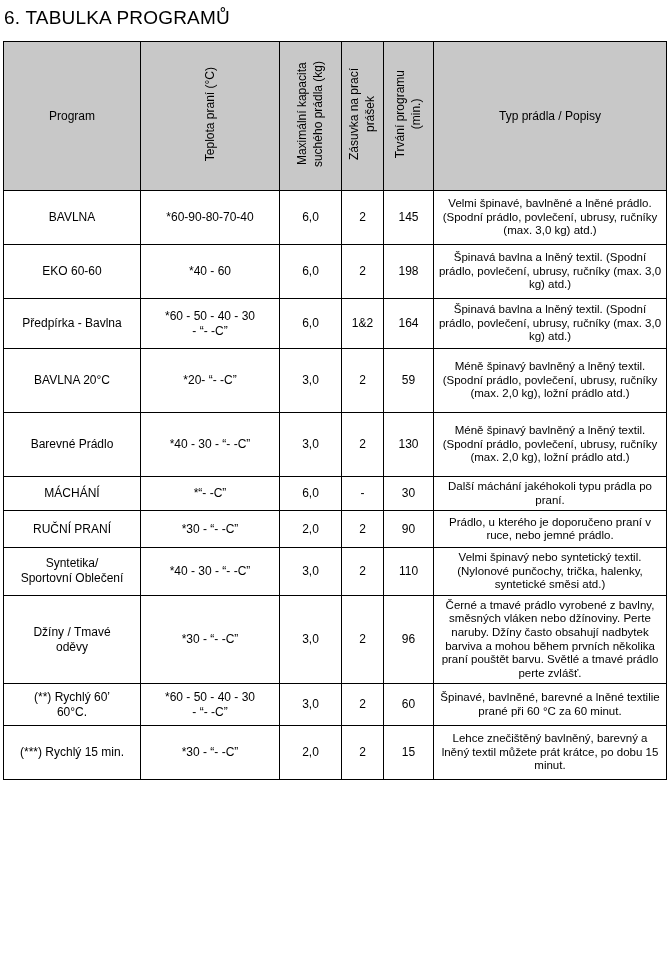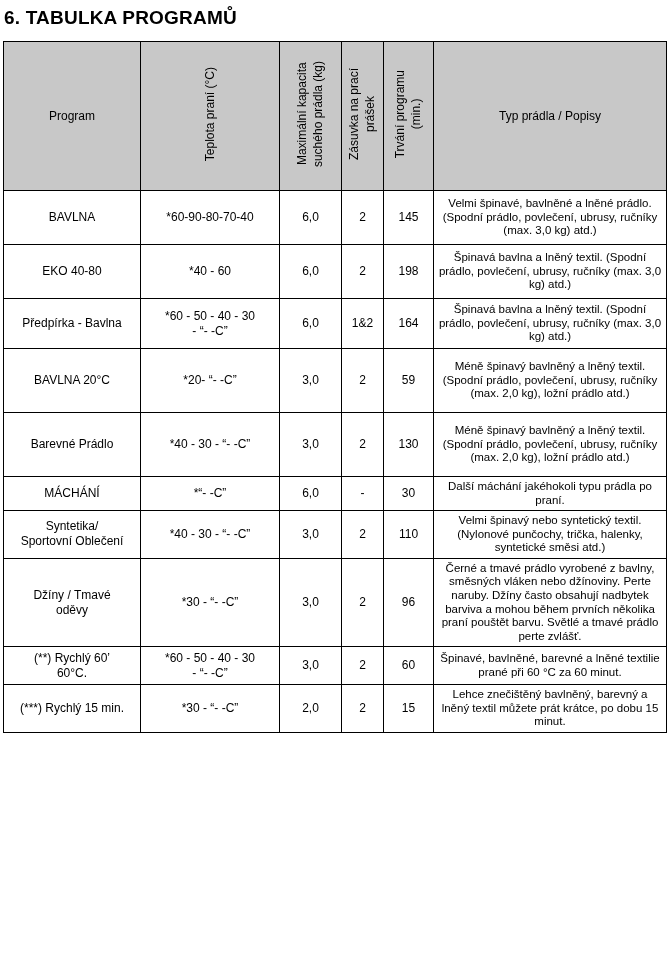--- a/index.html
+++ b/index.html
@@ -9,21 +9,21 @@
     color: #000000;
     font-family: "Liberation Sans", sans-serif;
   }
   .page {
     width: 669px;
     box-sizing: border-box;
     padding: 5px 3px 3px 3px;
   }
   h1.title {
     font-size: 19px;
-    font-weight: bold;
+    font-weight: normal;
     margin: 2px 0 12px 1px;
     letter-spacing: 0.2px;
   }
   table.program-table {
     border-collapse: collapse;
     table-layout: fixed;
     width: 663px;
   }
   th, td {
     border: 1px solid #000000;
@@ -121,21 +121,21 @@
   <tr>
     <td class="prog">BAVLNA</td>
     <td class="temp">*60-90-80-70-40</td>
     <td class="num">6,0</td>
     <td class="num">2</td>
     <td class="num">145</td>
     <td class="desc">Velmi špinavé, bavlněné a lněné prádlo. (Spodní prádlo, povlečení, ubrusy, ručníky (max. 3,0 kg) atd.)</td>
   </tr>
 
   <tr>
-    <td class="prog">EKO 40-80</td>
+    <td class="prog">EKO 60-60</td>
     <td class="temp">*40 - 60</td>
     <td class="num">6,0</td>
     <td class="num">2</td>
     <td class="num">198</td>
     <td class="desc">Špinavá bavlna a lněný textil. (Spodní prádlo, povlečení, ubrusy, ručníky (max. 3,0 kg) atd.)</td>
   </tr>
 
   <tr>
     <td class="prog">Předpírka - Bavlna</td>
     <td class="temp">*60 - 50 - 40 - 30
@@ -169,20 +169,28 @@
     <td class="prog">MÁCHÁNÍ</td>
     <td class="temp">*“- -C”</td>
     <td class="num">6,0</td>
     <td class="num">-</td>
     <td class="num">30</td>
     <td class="desc">Další máchání jakéhokoli typu prádla po praní.</td>
   </tr>
 
 
 
+  <tr>
+    <td class="prog">RUČNÍ PRANÍ</td>
+    <td class="temp">*30 - “- -C”</td>
+    <td class="num">2,0</td>
+    <td class="num">2</td>
+    <td class="num">90</td>
+    <td class="desc">Prádlo, u kterého je doporučeno praní v ruce, nebo jemné prádlo.</td>
+  </tr>
 
   <tr>
     <td class="prog">Syntetika/
 Sportovní Oblečení</td>
     <td class="temp">*40 - 30 - “- -C”</td>
     <td class="num">3,0</td>
     <td class="num">2</td>
     <td class="num">110</td>
     <td class="desc">Velmi špinavý nebo syntetický textil. (Nylonové punčochy, trička, halenky, syntetické směsi atd.)</td>
   </tr>

